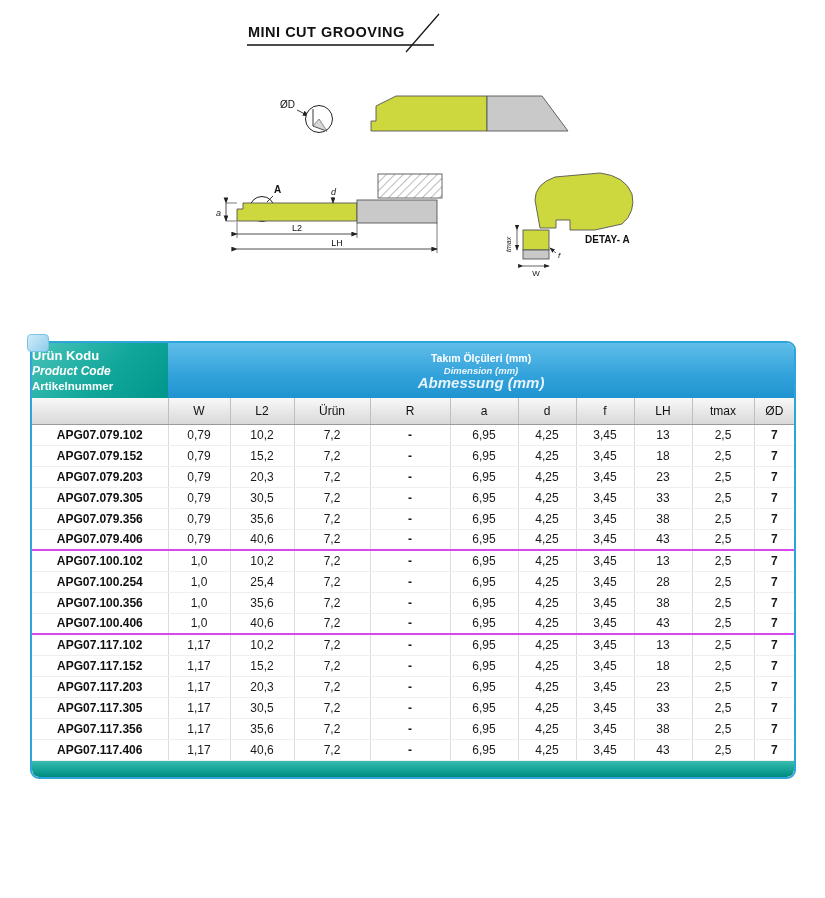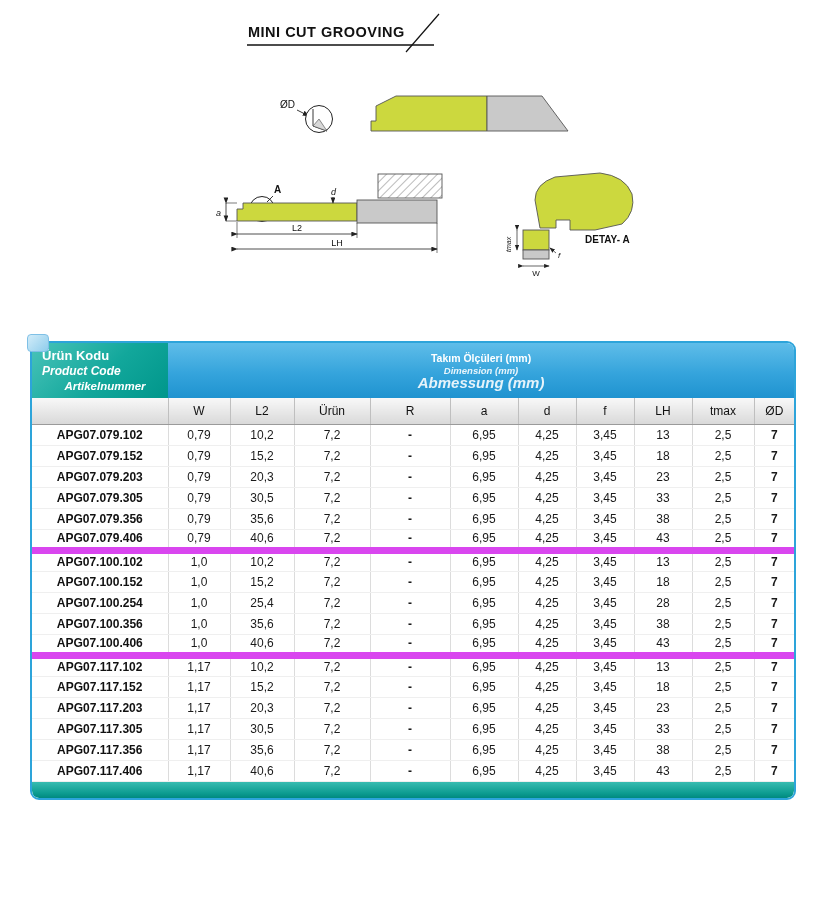--- a/index.html
+++ b/index.html
@@ -21,25 +21,25 @@
     position:absolute; left:30px; top:341px; width:766px;
     border:2px solid #2da4da; border-radius:9px; overflow:hidden;
     background:#ffffff; z-index:2;
   }
   table { border-collapse:collapse; table-layout:fixed; width:762px; }
   th, td { overflow:hidden; white-space:nowrap; }
 
   .product-head{
     background:linear-gradient(135deg,#49c3b9 0%, #12a79b 55%, #00968b 100%);
     color:#ffffff; text-align:left; vertical-align:middle;
-    padding-left:10px; height:55px;
+    height:55px;
   }
   .product-head .ph1{ font-size:13px; font-weight:bold; line-height:16px; }
   .product-head .ph2{ font-size:12px; font-weight:bold; font-style:italic; line-height:15px; }
-  .product-head .ph3{ font-size:11.5px; font-style:italic; line-height:15px;text-align:center; }
+  .product-head .ph3{ font-size:11.5px; line-height:15px; }
 
   .dim-head{
     background:linear-gradient(180deg,#5fbde9 0%, #35a4dc 55%, #1f93d0 100%);
     color:#ffffff; text-align:center; vertical-align:middle; height:55px;
   }
   .dim-head .dh1{ font-size:10.5px; font-weight:bold; line-height:13px; }
   .dim-head .dh2{ font-size:9.5px; font-style:italic; line-height:12px; color:rgba(255,255,255,.88);text-align:center; }
   .dim-head .dh3{ font-size:15px; font-style:italic; line-height:12px; color:rgba(255,255,255,.88); }
 
   tr.col-head th{
@@ -50,21 +50,21 @@
   tr.col-head th:last-child{ border-right:none; }
 
   tbody td{
     height:21px; text-align:center; font-size:12px; color:#1a1a1a;
     border-right:1px solid #dcdcdc; border-bottom:1px solid #efefef;
     background:#ffffff;
   }
   tbody td:last-child{ border-right:none; }
   tbody td.code{ font-weight:bold; color:#111; }
   tbody td.bold{ font-weight:bold; }
-  tbody tr.group-end td{ border-bottom:7px solid #d946ef; }
+  tbody tr.group-end td{ border-bottom:2px solid #d946ef; }
 
   .bottom-bar{
     height:16px; width:762px;
     background:linear-gradient(180deg,#38bcb1 0%, #0d9c90 70%, #00897e 100%);
     border-radius:0 0 7px 7px;
   }
 
   svg text { font-family:"Liberation Sans", sans-serif; fill:#111; }
 </style>
 </head>
@@ -277,33 +277,20 @@
           <td>7,2</td>
           <td class="bold">-</td>
           <td>6,95</td>
           <td>4,25</td>
           <td>3,45</td>
           <td>13</td>
           <td>2,5</td>
           <td class="bold">7</td>
         </tr>
         <tr>
-          <td class="code">APG07.100.152</td>
-          <td>1,0</td>
-          <td>15,2</td>
-          <td>7,2</td>
-          <td class="bold">-</td>
-          <td>6,95</td>
-          <td>4,25</td>
-          <td>3,45</td>
-          <td>18</td>
-          <td>2,5</td>
-          <td class="bold">7</td>
-        </tr>
-        <tr>
           <td class="code">APG07.100.254</td>
           <td>1,0</td>
           <td>25,4</td>
           <td>7,2</td>
           <td class="bold">-</td>
           <td>6,95</td>
           <td>4,25</td>
           <td>3,45</td>
           <td>28</td>
           <td>2,5</td>

